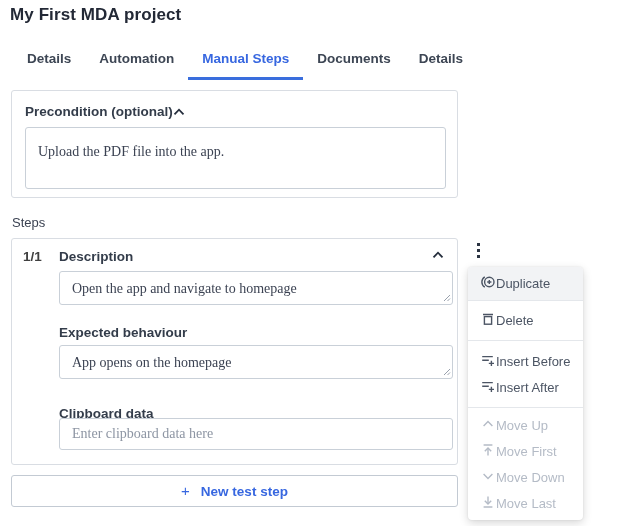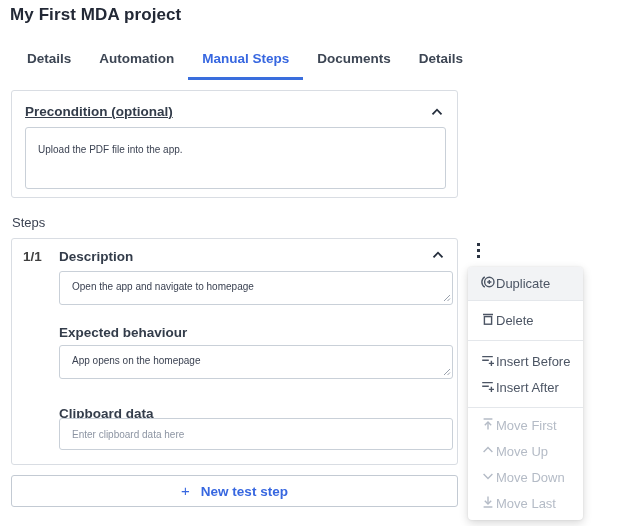--- a/index.html
+++ b/index.html
@@ -26,30 +26,29 @@
     white-space:nowrap;
   }
   .tab.active { color:#3767e0; border-bottom-color:#3a6edd; }
 
   
   .panel {
     position:absolute; border:1px solid #d9dde3; border-radius:3px; background:#fff;
   }
   #precondition-panel { left:11px; top:90px; width:447px; height:108px; }
   .panel-header {
-    display:flex; justify-content:space-between; align-items:center;
+    display:flex; justify-content:flex-start; align-items:center;
     padding:13px 14px 0 13px;
-    text-decoration:underline;
   }
   .panel-label { font-size:13.5px; font-weight:700; color:#333c4a; }
   .chevron-btn { background:none; border:none; padding:0; cursor:pointer; line-height:0; }
 
   textarea.box, input.box {
     border:1px solid #c9d0d8; border-radius:3px; background:#fff;
-    font-family:Liberation Sans, sans-serif; font-size:10px; color:#3b4252;
+    font-family:Liberation Serif, serif; font-size:14px; color:#3b4252;
     resize:none; overflow:hidden; outline:none; display:block;
   }
   #precondition-textarea {
     margin:8px 13px 0; width:421px; height:62px; padding:16px 12px;
   }
   input.box::placeholder, textarea.box::placeholder { color:#8d95a3; }
 
   .steps-label { position:absolute; left:12px; top:215px; font-size:13px; color:#3b4252; }
 
   #step-card { left:11px; top:238px; width:447px; height:227px; }
@@ -233,38 +232,38 @@
           </svg>
         </span>
         <span>Insert After</span>
       </div>
     </div>
 
     <div class="menu-section sec-d">
       <div class="menu-item disabled">
         <span>
           <svg width="16" height="16" viewBox="0 0 16 16" fill="none" stroke="currentColor" stroke-width="1.4">
+            <polyline points="3.6,10 8,5.6 12.4,10"></polyline>
+          </svg>
+        </span>
+        <span>Move Up</span>
+      </div>
+      <div class="menu-item disabled">
+        <span>
+          <svg width="16" height="16" viewBox="0 0 16 16" fill="none" stroke="currentColor" stroke-width="1.4">
             <line x1="3.6" y1="3" x2="12.4" y2="3"></line>
             <line x1="8" y1="6.2" x2="8" y2="13.4"></line>
             <polyline points="4.8,9.2 8,6 11.2,9.2"></polyline>
           </svg>
         </span>
         <span>Move First</span>
       </div>
       <div class="menu-item disabled">
         <span>
           <svg width="16" height="16" viewBox="0 0 16 16" fill="none" stroke="currentColor" stroke-width="1.4">
-            <polyline points="3.6,10 8,5.6 12.4,10"></polyline>
-          </svg>
-        </span>
-        <span>Move Up</span>
-      </div>
-      <div class="menu-item disabled">
-        <span>
-          <svg width="16" height="16" viewBox="0 0 16 16" fill="none" stroke="currentColor" stroke-width="1.4">
             <polyline points="3.6,6 8,10.4 12.4,6"></polyline>
           </svg>
         </span>
         <span>Move Down</span>
       </div>
       <div class="menu-item disabled">
         <span>
           <svg width="16" height="16" viewBox="0 0 16 16" fill="none" stroke="currentColor" stroke-width="1.4">
             <line x1="3.6" y1="13" x2="12.4" y2="13"></line>
             <line x1="8" y1="2.6" x2="8" y2="9.8"></line>

